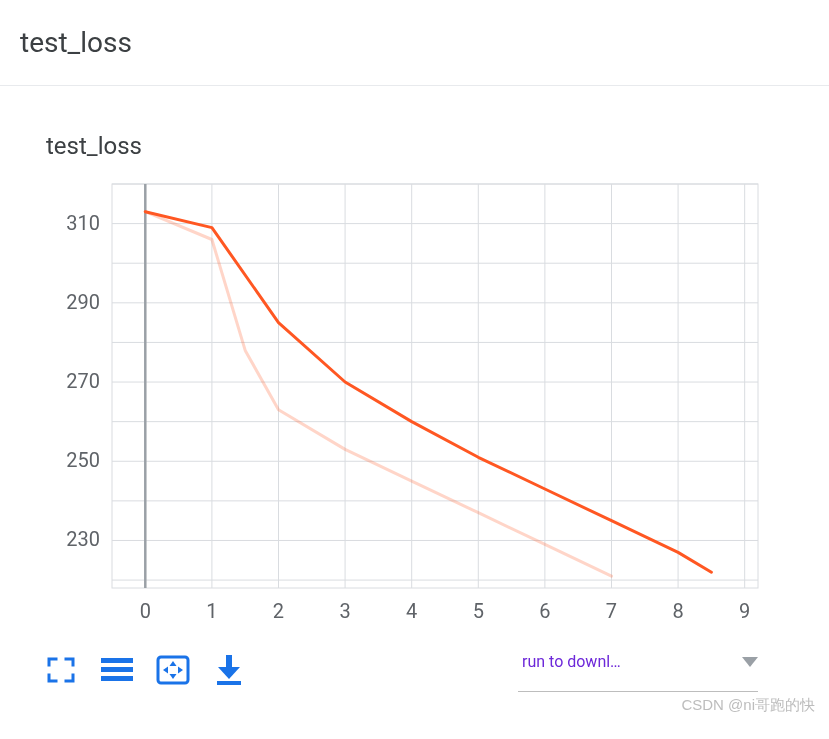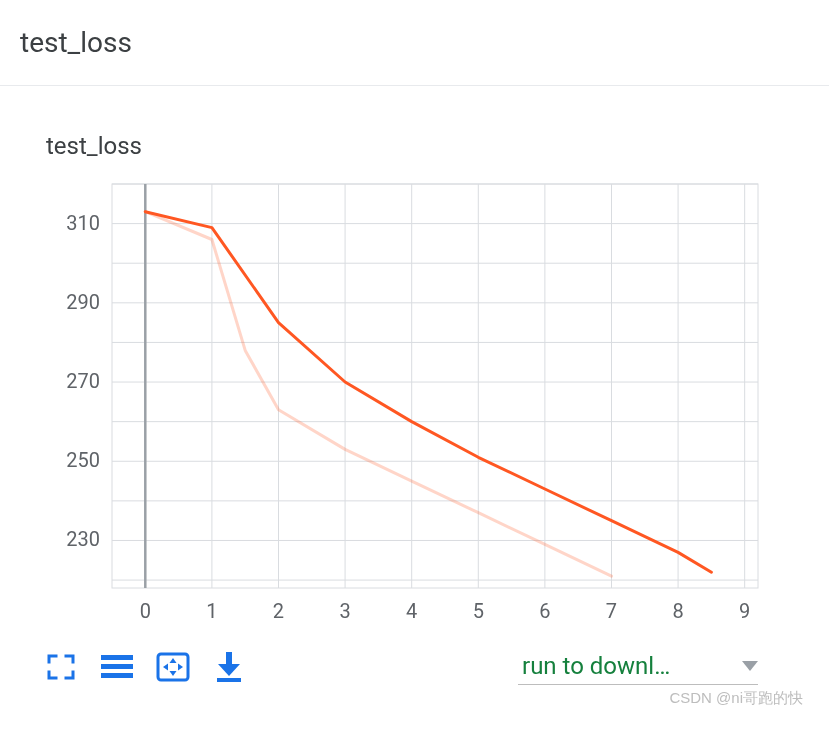--- a/index.html
+++ b/index.html
@@ -44,41 +44,41 @@
     margin-right: 22px;
     display: inline-flex;
     align-items: center;
     justify-content: center;
     cursor: pointer;
   }
   .spacer { flex: 1; }
   .run-select {
     display: flex;
     align-items: center;
-    color: #15803d;
-    font-size: 24px;
+    color: #6d28d9;
+    font-size: 16px;
     border-bottom: 1px solid #bdbdbd;
-    padding: 4px 0 4px 4px;
+    padding: 4px 0 20px 4px;
     cursor: pointer;
     width: 240px;
     justify-content: space-between;
   }
   .run-select .tri {
     width: 0; height: 0;
     border-left: 8px solid transparent;
     border-right: 8px solid transparent;
     border-top: 10px solid #9aa0a6;
     margin-left: 8px;
   }
   .watermark {
     position: relative;
     text-align: right;
     color: #bdbdbd;
     font-size: 15px;
-    padding-right: 26px;
+    padding-right: 14px;
     margin-top: -4px;
     font-family: Arial, "Microsoft YaHei", sans-serif;
   }
 </style>
 </head>
 <body>
 
 <div class="header">
   <span>test_loss</span>
 </div>

